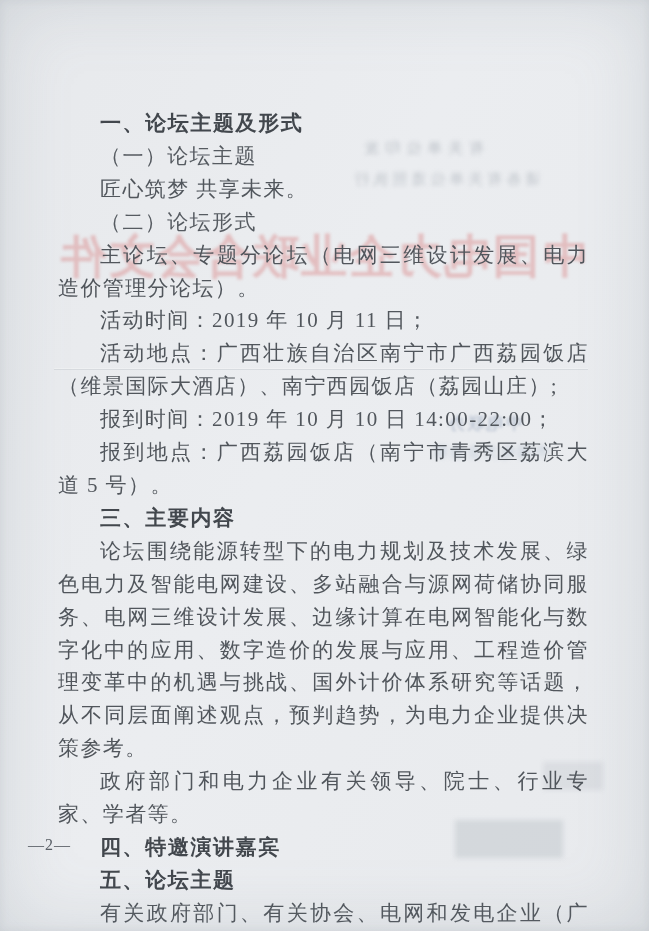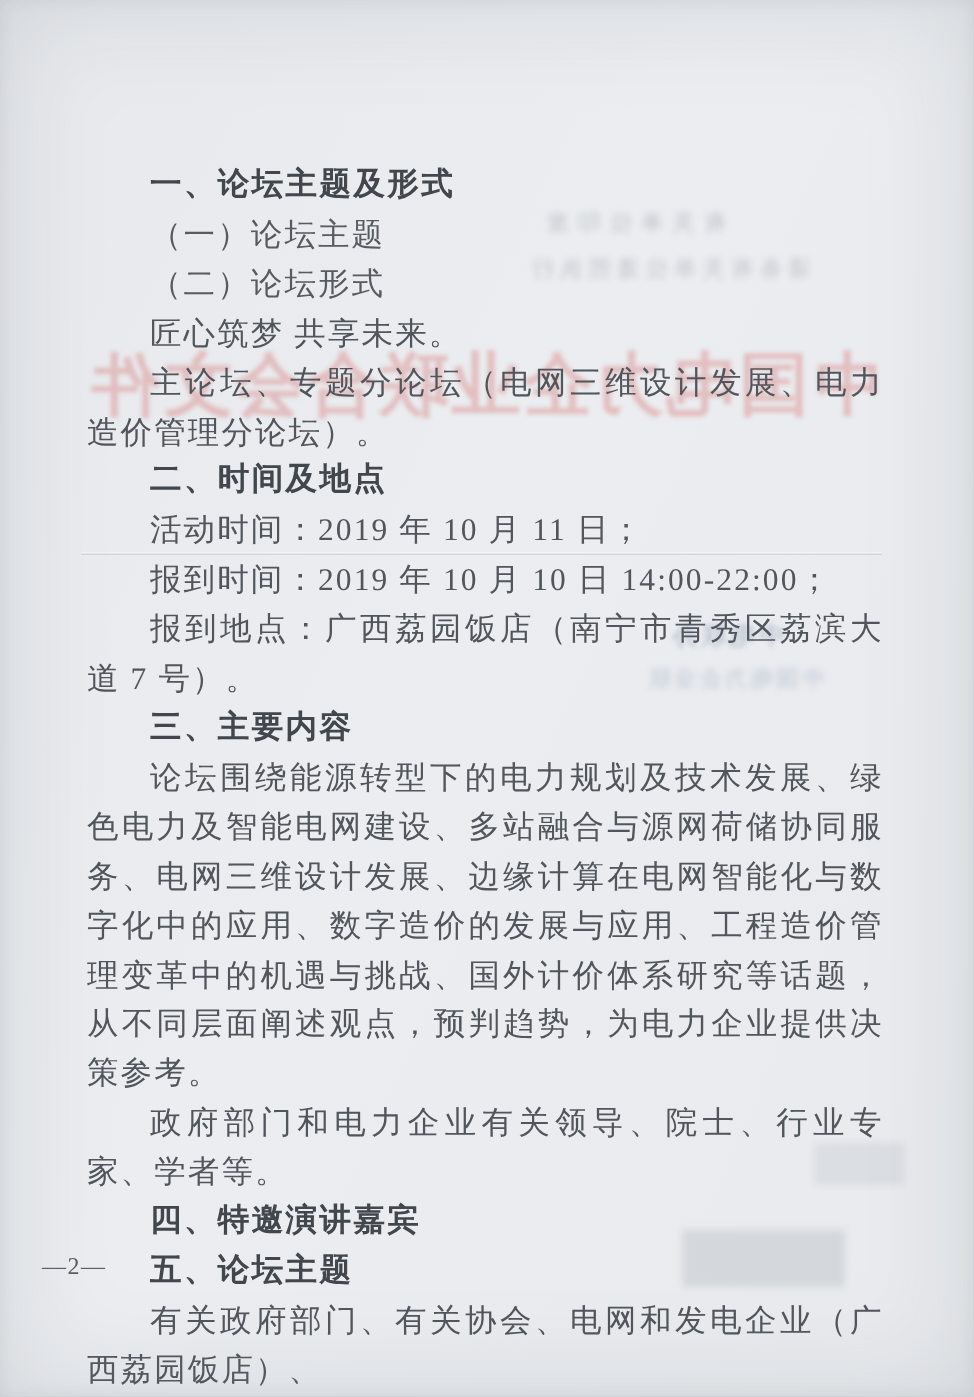--- a/index.html
+++ b/index.html
@@ -78,27 +78,27 @@
   <div class="bleed bleed-blue-1">中电联办</div>
   <div class="bleed bleed-blue-2">中国电力企业联</div>
   <div class="bleed-block bb1"></div>
   <div class="bleed-block bb2"></div>
 
   <div class="fold-line"></div>
 
   <div class="content">
     <div class="blk h">一、论坛主题及形式</div>
     <div class="blk sub">（一）论坛主题</div>
+    <div class="blk p">匠心筑梦 共享未来。</div>
     <div class="blk sub">（二）论坛形式</div>
-    <div class="blk p">匠心筑梦 共享未来。</div>
     <div class="blk p">主论坛、专题分论坛（电网三维设计发展、电力造价管理分论坛）。</div>
-    <div class="blk h">二、时间及地点</div>
     <div class="blk p">活动时间：2019 年 10 月 11 日；</div>
+    <div class="blk p">活动地点：广西壮族自治区南宁市广西荔园饭店（维景国际大酒店）、南宁西园饭店（荔园山庄）;</div>
     <div class="blk p">报到时间：2019 年 10 月 10 日  14:00-22:00；</div>
-    <div class="blk p">报到地点：广西荔园饭店（南宁市青秀区荔滨大道 7 号）。</div>
+    <div class="blk p">报到地点：广西荔园饭店（南宁市青秀区荔滨大道 5 号）。</div>
     <div class="blk h">三、主要内容</div>
     <div class="blk p">论坛围绕能源转型下的电力规划及技术发展、绿色电力及智能电网建设、多站融合与源网荷储协同服务、电网三维设计发展、边缘计算在电网智能化与数字化中的应用、数字造价的发展与应用、工程造价管理变革中的机遇与挑战、国外计价体系研究等话题，从不同层面阐述观点，预判趋势，为电力企业提供决策参考。</div>
     <div class="blk p">政府部门和电力企业有关领导、院士、行业专家、学者等。</div>
     <div class="blk h">四、特邀演讲嘉宾</div>
     <div class="blk h">五、论坛主题</div>
     <div class="blk p">有关政府部门、有关协会、电网和发电企业（广西荔园饭店）、</div>
   </div>
 
   <div class="page-num">—2—</div>
 

